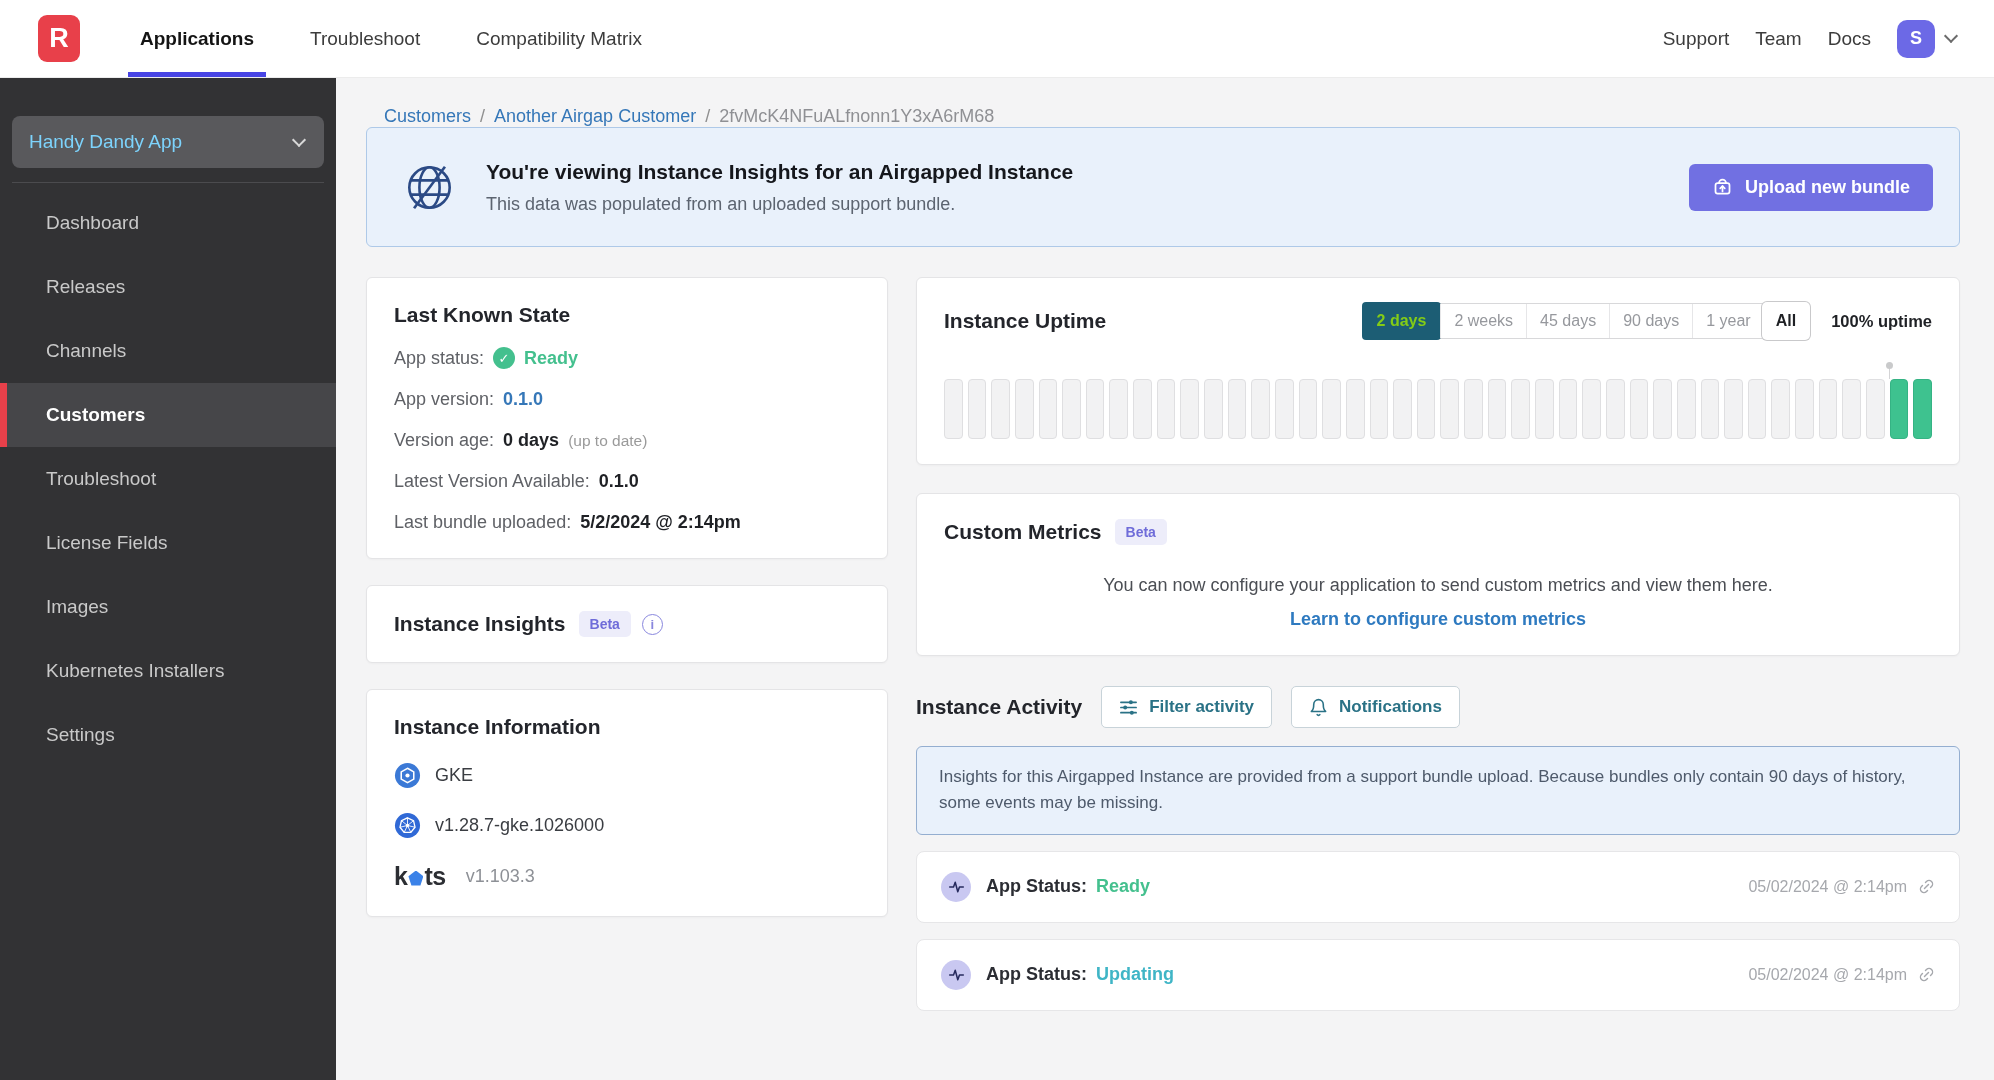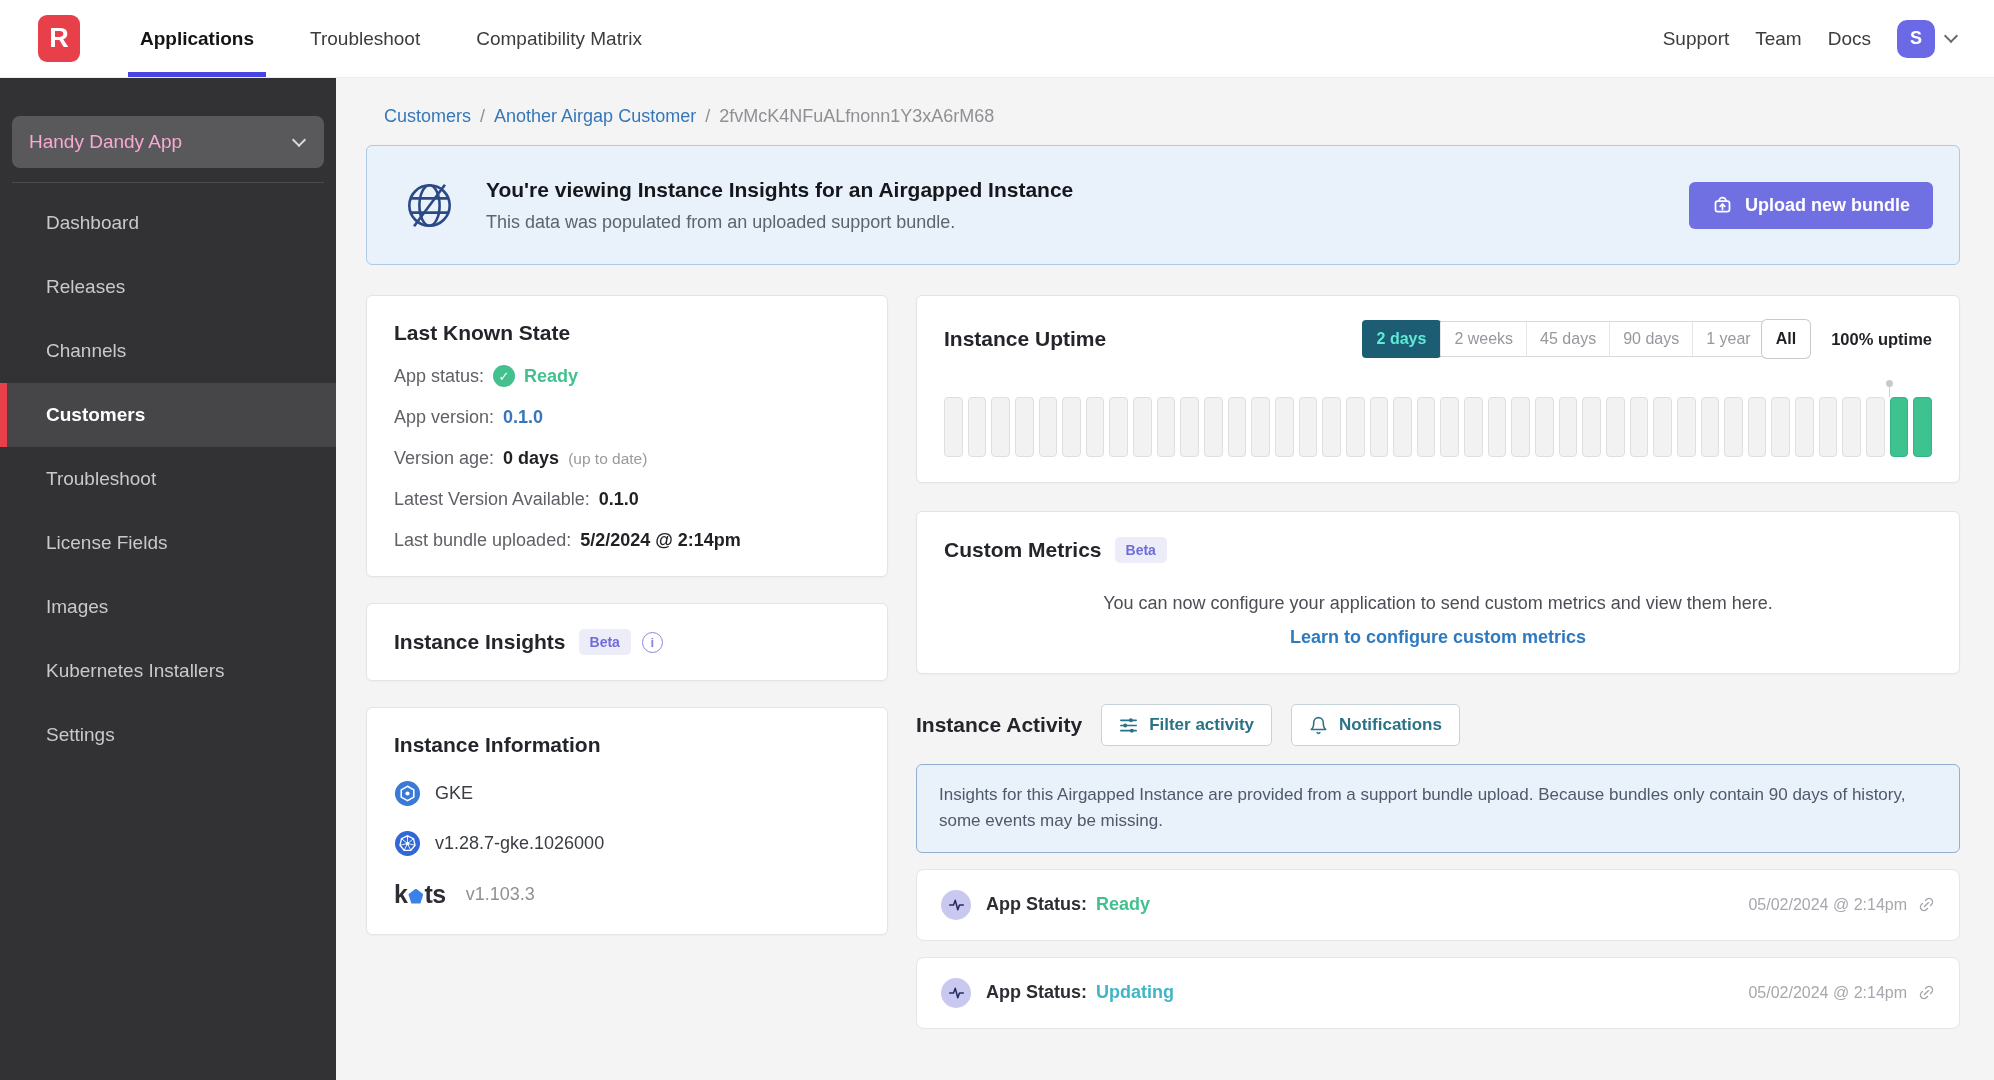--- a/index.html
+++ b/index.html
@@ -39,21 +39,21 @@
   .chev-dark{ border-color:#6b6b6b; }
   .chev-light{ border-color:#d9d9d9; }
 
   
   aside.sidebar{
     position:absolute; top:78px; left:0; bottom:0; width:336px; background:#323234;
   }
   .app-selector{
     margin:38px 12px 0 12px; height:52px; background:#59595c; border-radius:8px;
     display:flex; align-items:center; justify-content:space-between; padding:0 20px 0 17px;
-    color:#f9a8d4; font-size:19px; cursor:pointer;
+    color:#7dd3fc; font-size:19px; cursor:pointer;
   }
   .side-divider{ height:1px; background:#4b4b4e; margin:14px 12px 8px 12px; }
   .side-item{
     height:64px; display:flex; align-items:center; padding-left:46px;
     font-size:19px; color:#c9c9c9; cursor:pointer;
   }
   .side-item.active{
     background:#464649; color:#fff; font-weight:600;
     border-left:7px solid var(--brand-red,#e8404a); padding-left:39px;
   }
@@ -64,21 +64,21 @@
     background:#f4f4f5; padding:28px 34px 0 30px; overflow:hidden;
   }
 
   .breadcrumb{ font-size:18px; display:flex; align-items:center; flex-wrap:wrap; }
   .crumb{ display:inline-flex; align-items:center; }
   .crumb .sep{ color:#8f8f8f; margin:0 9px; }
   .crumb-label{ color:#8f9094; cursor:default; }
   .crumb-label.is-link{ color:var(--link-blue,#3577b8); cursor:pointer; }
 
   .banner{
-    margin-top:18px; background:var(--banner-bg,#e9f1fb); border:1px solid #aec9e8;
+    background:var(--banner-bg,#e9f1fb); border:1px solid #aec9e8;
     border-radius:6px; display:flex; align-items:center; gap:28px; padding:15px 26px; min-height:120px;
   }
   .banner-icon{ margin-left:8px; flex:none; }
   .banner-title{ font-size:21px; font-weight:700; color:#15171c; }
   .banner-sub{ font-size:18px; color:#5c6470; margin-top:10px; }
   .upload-btn{
     margin-left:auto; background:var(--button-purple,#7170e2); color:#fff; border:none; border-radius:6px;
     height:47px; padding:0 23px; font-size:18px; font-weight:700; font-family:inherit;
     display:flex; align-items:center; gap:12px; cursor:pointer; flex:none;
   }
@@ -129,21 +129,21 @@
   .uptime-header{ display:flex; align-items:center; }
   .seg-group{
     margin-left:auto; display:flex; align-items:center;
     border:1px solid #d8d8da; border-radius:4px; background:#fff;
   }
   .seg{
     padding:8px 13px; font-size:16px; color:#96989d; cursor:pointer; white-space:nowrap; position:relative;
   }
   .seg + .seg{ border-left:1px solid #e6e6e8; }
   .seg.seg-active{
-    background:var(--segment-active-teal,#1c5d74); color:#5eead4; font-weight:700;
+    background:var(--segment-active-teal,#1c5d74); color:#84cc16; font-weight:700;
     border-radius:4px; margin:-2px -1px -2px -2px; padding:10px 15px; border-left:none;
   }
   .seg.seg-all{
     color:#1f2125; font-weight:700; background:#fff; border-radius:5px;
     box-shadow:0 0 0 1px #c9c9cb; margin:-2px; padding:10px 14px; z-index:1; border-left:none;
   }
   .uptime-summary{ margin-left:22px; font-size:16.5px; font-weight:700; color:#1f2125; white-space:nowrap; }
   .bars{ display:flex; gap:5px; margin-top:40px; }
   .bar{ flex:1; height:60px; border-radius:4px; background:#f2f2f3; border:1px solid #dfdfe1; position:relative; }
   .bar.up{ background:var(--bar-green,#3ec28f); border-color:#35b384; }

